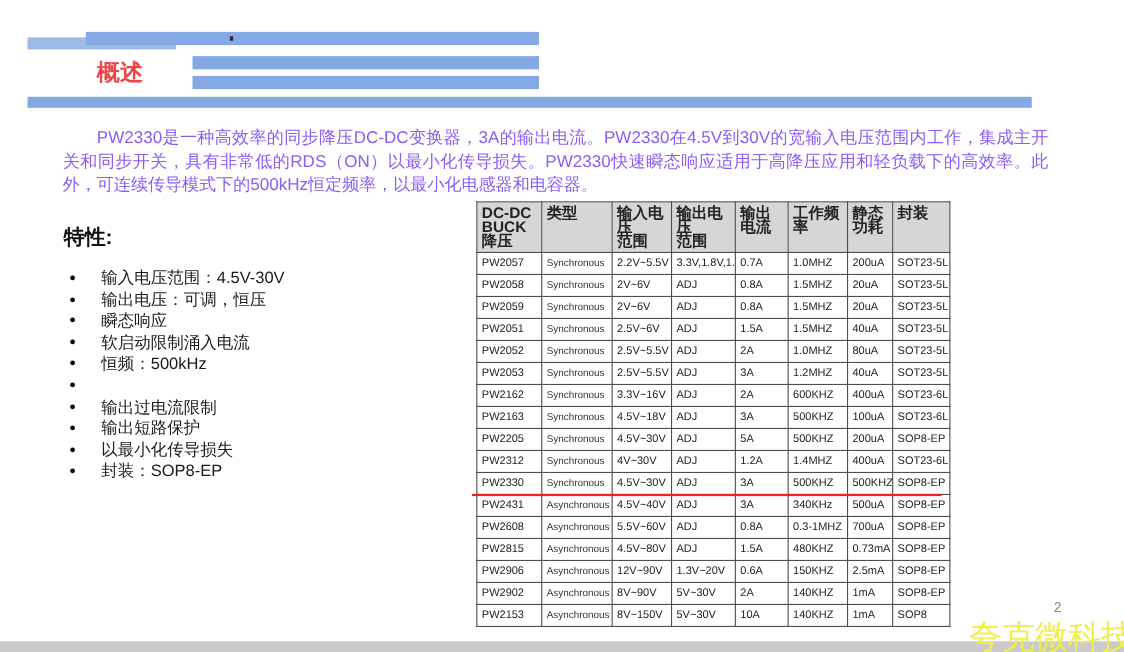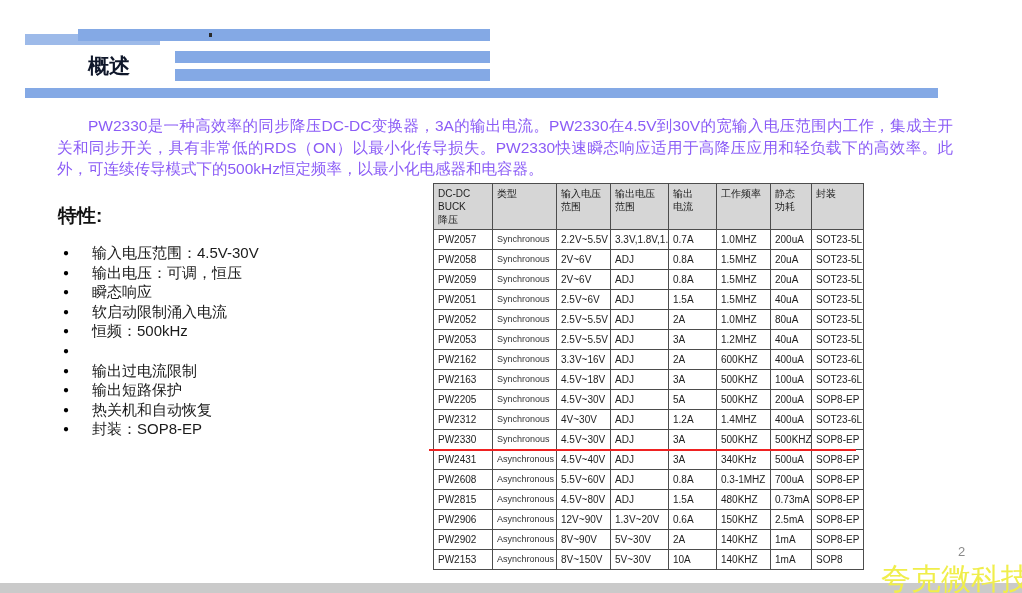--- a/index.html
+++ b/index.html
@@ -27,21 +27,21 @@
   .bar{position:absolute;background:var(--accent-blue);}
   .bar-a{left:25px;top:34px;width:135px;height:11px;background:var(--accent-blue-light);}
   .bar-b{left:78px;top:29px;width:412px;height:12px;}
   .bar-dot{position:absolute;left:209px;top:33px;width:3px;height:4px;background:#2a2a2a;}
   .bar-c{left:175px;top:51px;width:315px;height:12px;}
   .bar-d{left:175px;top:69px;width:315px;height:12px;}
   .bar-full{left:25px;top:88px;width:913px;height:10px;}
 
   .title{
     position:absolute;left:88px;top:52px;
-    margin:0;font-size:21px;font-weight:bold;color:#0f172a;
+    margin:0;font-size:21px;font-weight:bold;color:#ef4444;
   }
   .overview{
     position:absolute;left:57px;top:115px;width:896px;
     margin:0;font-size:15.5px;line-height:21.5px;
     text-indent:2em;text-align:justify;color:#8b5cf6;
   }
   .features-heading{
     position:absolute;left:58px;top:203px;
     margin:0;font-size:19px;font-weight:bold;color:#111;text-align:center;
   }
@@ -65,25 +65,25 @@
     font-size:10px;color:#222;
   }
   .parts th,.parts td{
     border:1px solid #4d4d4d;
     padding:3px 4px;
     text-align:left;
     overflow:hidden;
   }
   .parts th{
     background:var(--header-gray);
-    font-weight:normal;
+    font-weight:bold;
     vertical-align:top;
     line-height:13px;
     white-space:pre-line;
-    font-size:10px;
+    font-size:14px;
     margin-top:40px;
   }
   .parts td{
     vertical-align:middle;
     line-height:11px;
     height:13px;
     background:#fff;
     white-space:nowrap;
   }
   .parts td.col1{font-size:9px;color:#333;margin-left:20px;}
@@ -157,21 +157,21 @@
       <li>
         <span class="bullet">●</span>
         <span>输出过电流限制</span>
       </li>
       <li>
         <span class="bullet">●</span>
         <span>输出短路保护</span>
       </li>
       <li>
         <span class="bullet">●</span>
-        <span>热关机和自动恢复</span>
+        <span>以最小化传导损失</span>
       </li>
       <li>
         <span class="bullet">●</span>
         <span>封装：SOP8-EP</span>
       </li>
     </ul>
 
   <table class="parts" id="parts-table">
     <colgroup>
       <col class="col-w0">

